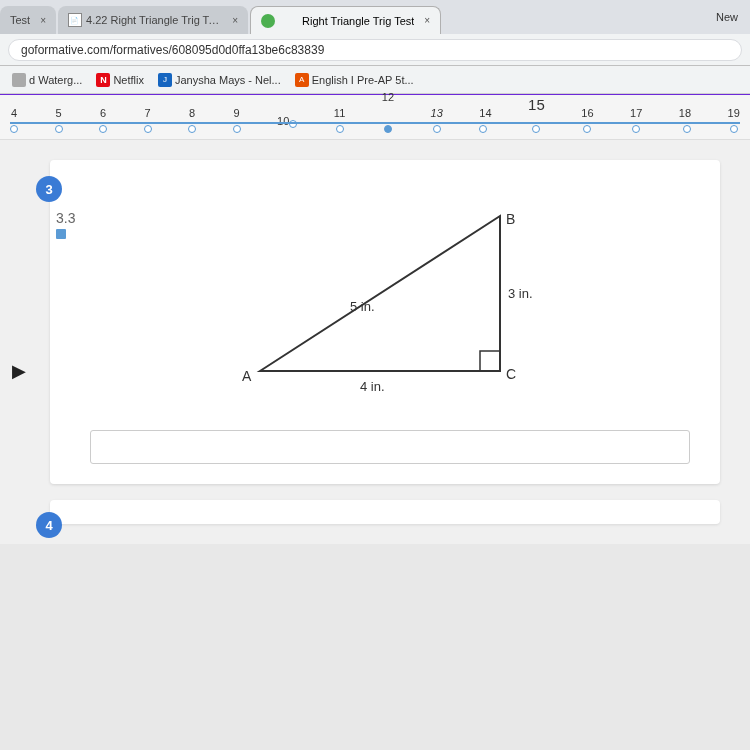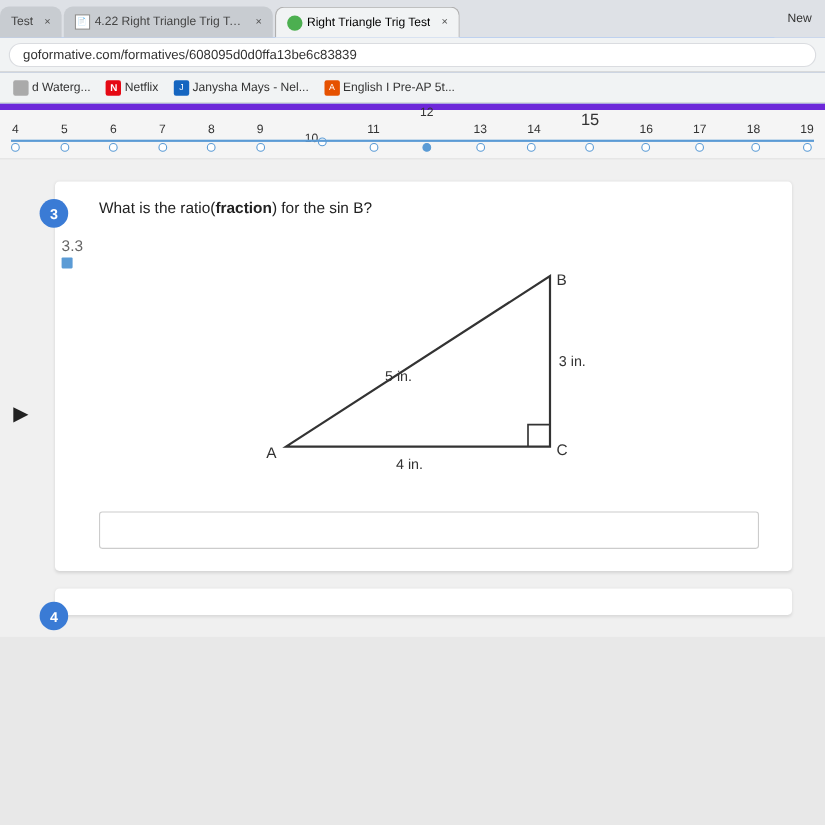--- a/index.html
+++ b/index.html
@@ -7,22 +7,22 @@
       font-family: Arial, sans-serif;
       background: #e8e8e8;
       width: 750px;
       height: 750px;
       overflow: hidden;
       font-size: 13px;
     }
 
     
     .browser-chrome {
-      background: #3b82f6;
-      border-bottom: 6px solid #6d28d9;
+      background: #fde047;
+      border-bottom: 1px solid #6d28d9;
     }
 
     .tab-bar {
       display: flex;
       align-items: flex-end;
       padding: 6px 0 0 0;
       background: #dee1e6;
       height: 34px;
     }
 
@@ -208,21 +208,21 @@
     </div>
 
     <div class="tab inactive" style="max-width:190px;">
       <span style="display:inline-block;width:14px;height:14px;background:white;border:1px solid #888;font-size:7px;text-align:center;line-height:13px;flex-shrink:0;">📄</span>
       <span style="overflow:hidden;text-overflow:ellipsis;font-size:11px;">4.22 Right Triangle Trig Test [Ba...</span>
       <span class="x-close">×</span>
     </div>
 
     <div class="tab active" style="max-width:200px;">
       <span style="display:inline-block;width:14px;height:14px;border-radius:50%;background:#4caf50;flex-shrink:0;"></span>
-      <span style="font-size:11px;overflow:hidden;text-overflow:ellipsis;">Right Triangle Trig Test</span>
+      <span style="font-size:11px;overflow:hidden;text-overflow:ellipsis;margin-left:23px;">Right Triangle Trig Test</span>
       <span class="x-close">×</span>
     </div>
 
     <div class="new-tab-btn">
       <span>New</span>
     </div>
   </div>
 
   <div class="address-bar-row">
     <div class="address-bar">
@@ -285,21 +285,21 @@
       </div>
       <div style="display:flex;flex-direction:column;align-items:center;">
         <span style="font-size:11px;color:#333;margin-bottom:6px;">11</span>
         <div style="width:8px;height:8px;border-radius:50%;background:white;border:1.5px solid #5b9bd5;"></div>
       </div>
       <div style="display:flex;flex-direction:column;align-items:center;">
         <span style="font-size:11px;color:#333;margin-bottom:22px;">12</span>
         <div style="width:8px;height:8px;border-radius:50%;background:#5b9bd5;border:1.5px solid #5b9bd5;"></div>
       </div>
       <div style="display:flex;flex-direction:column;align-items:center;">
-        <span style="font-size:11px;color:#333;margin-bottom:6px;">13</span>
+        <span style="font-size:11px;color:#333;margin-bottom:6px;font-style:italic;">13</span>
         <div style="width:8px;height:8px;border-radius:50%;background:white;border:1.5px solid #5b9bd5;"></div>
       </div>
       <div style="display:flex;flex-direction:column;">
         <span style="font-size:11px;color:#333;margin-bottom:6px;">14</span>
         <div style="width:8px;height:8px;border-radius:50%;background:white;border:1.5px solid #5b9bd5;"></div>
       </div>
       <div style="display:flex;flex-direction:column;align-items:center;">
         <span style="font-size:15px;color:#333;margin-bottom:12px;text-align:center;">15</span>
         <div style="width:8px;height:8px;border-radius:50%;background:white;border:1.5px solid #5b9bd5;"></div>
       </div>
@@ -331,23 +331,20 @@
 
     <div class="question-number-badge" style="position:absolute;left:-14px;top:16px;">
       <span>3</span>
     </div>
 
     <div style="position:absolute;left:6px;top:50px;font-size:14px;color:#666;">
       <span>3.3</span><br>
       <span style="display:inline-block;width:10px;height:10px;background:#5b9bd5;border-radius:1px;margin-top:2px;"></span>
     </div>
 
-    <div class="question-text" style="padding-left:10px;margin-bottom:14px;">
-      <span>What is the ratio(</span><strong>fraction</strong><span>) for the sin B?</span>
-    </div>
 
     <div class="triangle-area">
       <svg width="340" height="220" viewBox="0 0 340 220">
 
         <polygon points="40,185 280,30 280,185" fill="none" stroke="#333" stroke-width="2"></polygon>
 
         <polyline points="260,185 260,165 280,165" fill="none" stroke="#333" stroke-width="1.5"></polyline>
 
         <text x="22" y="195" font-size="14" font-family="Arial" fill="#333">A</text>
         <text x="286" y="38" font-size="14" font-family="Arial" fill="#333">B</text>

